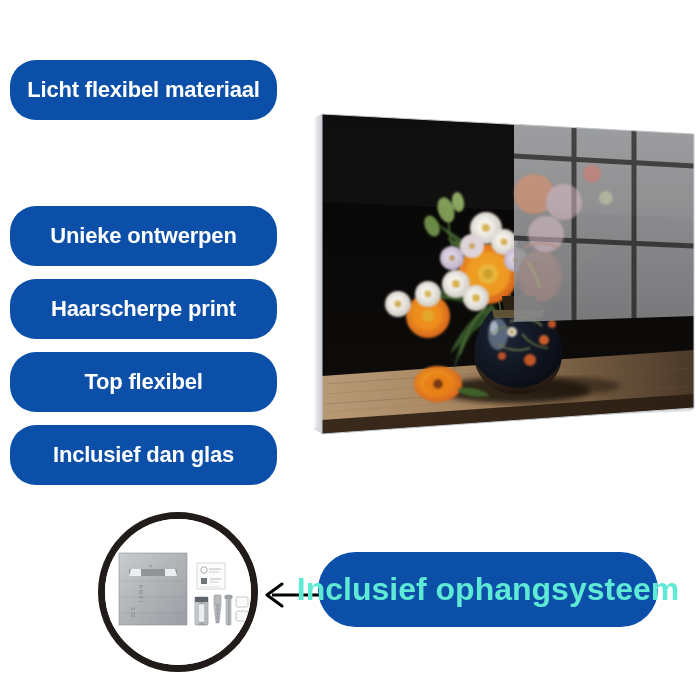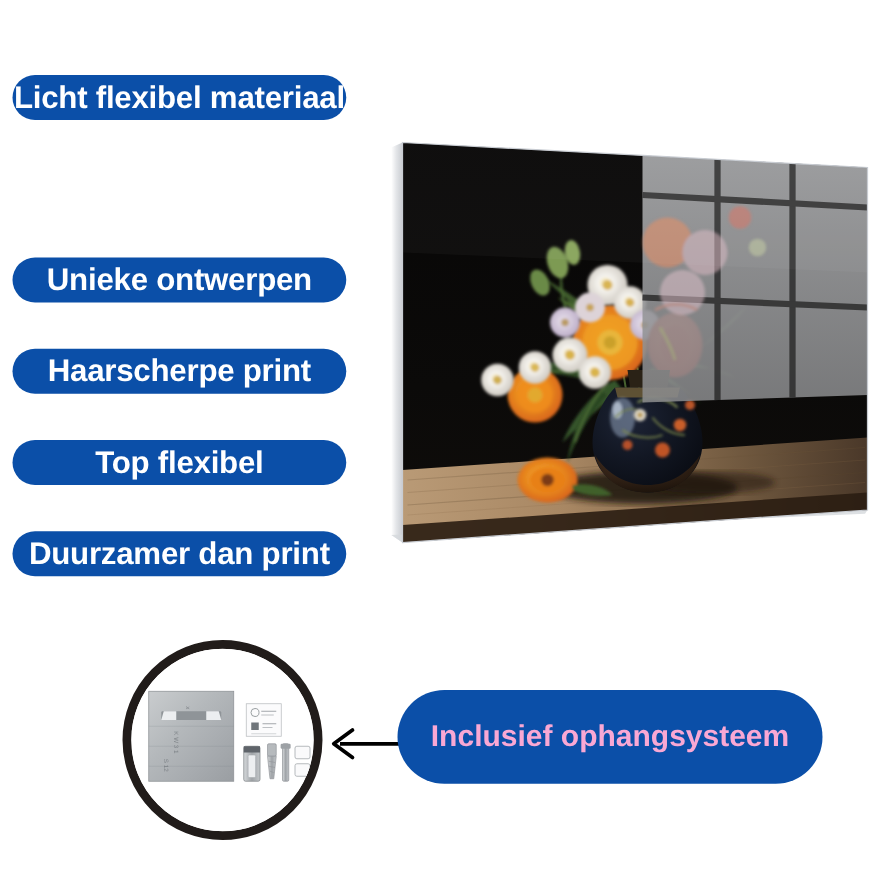--- a/index.html
+++ b/index.html
@@ -14,28 +14,28 @@
     position: relative;
     width: 700px; height: 700px;
     background: #ffffff;
   }
 
   
   .badge {
     position: absolute;
     left: 10px;
     width: 267px;
-    height: 36px;
+    height: 60px;
     border-radius: 26px;
     background: #0B4FA8;
     color: #ffffff;
     display: flex;
     align-items: center;
     justify-content: center;
-    font-size: 25px;
+    font-size: 22px;
     font-weight: bold;
     letter-spacing: -0.2px;
     white-space: nowrap;
   }
   .badge-label { display: block; }
 
   
   #panel-wrap {
     position: absolute;
     left: 306px;
@@ -70,25 +70,25 @@
 
   
   #bottom-badge {
     position: absolute;
     left: 318px;
     top: 552px;
     width: 340px;
     height: 75px;
     border-radius: 38px;
     background: #0B4FA8;
-    color: #f9a8d4;
+    color: #5eead4;
     display: flex;
     align-items: center;
     justify-content: center;
-    font-size: 24px;
+    font-size: 32px;
     font-weight: bold;
     white-space: nowrap;
   }
 </style>
 </head>
 <body>
 
 <div id="stage">
 
   <div class="badge" style="top:60px;">
@@ -97,21 +97,21 @@
   <div class="badge" style="top:206px;">
     <span class="badge-label">Unieke ontwerpen</span>
   </div>
   <div class="badge" style="top:279px;">
     <span class="badge-label">Haarscherpe print</span>
   </div>
   <div class="badge" style="top:352px;">
     <span class="badge-label">Top flexibel</span>
   </div>
   <div class="badge" style="top:425px;">
-    <span class="badge-label">Duurzamer dan print</span>
+    <span class="badge-label">Inclusief dan glas</span>
   </div>
 
   <div id="panel-wrap">
     <svg id="panel-svg" viewBox="0 0 394 352">
       <defs>
         <clipPath id="panelClip">
           <polygon points="16,16 388,36 388,310 16,336"></polygon>
         </clipPath>
 
         <linearGradient id="bgGrad" x1="0" y1="0" x2="0" y2="1">

